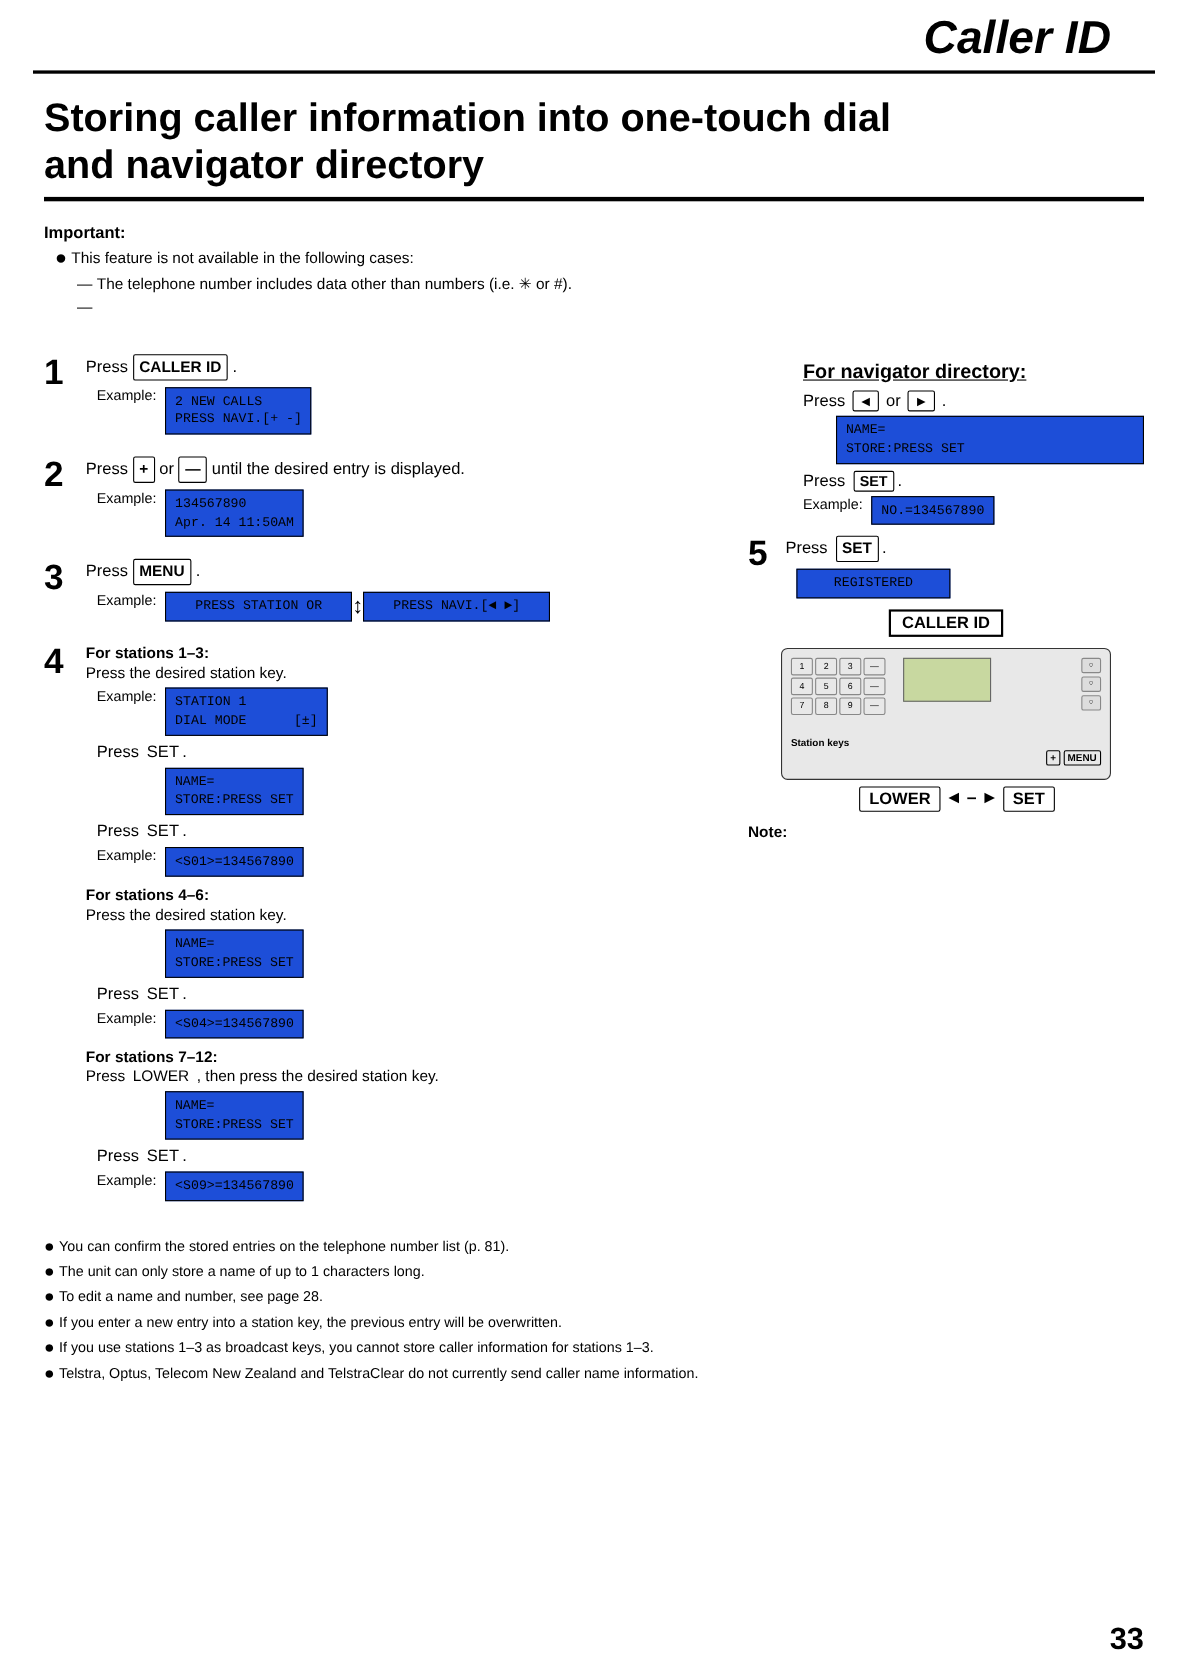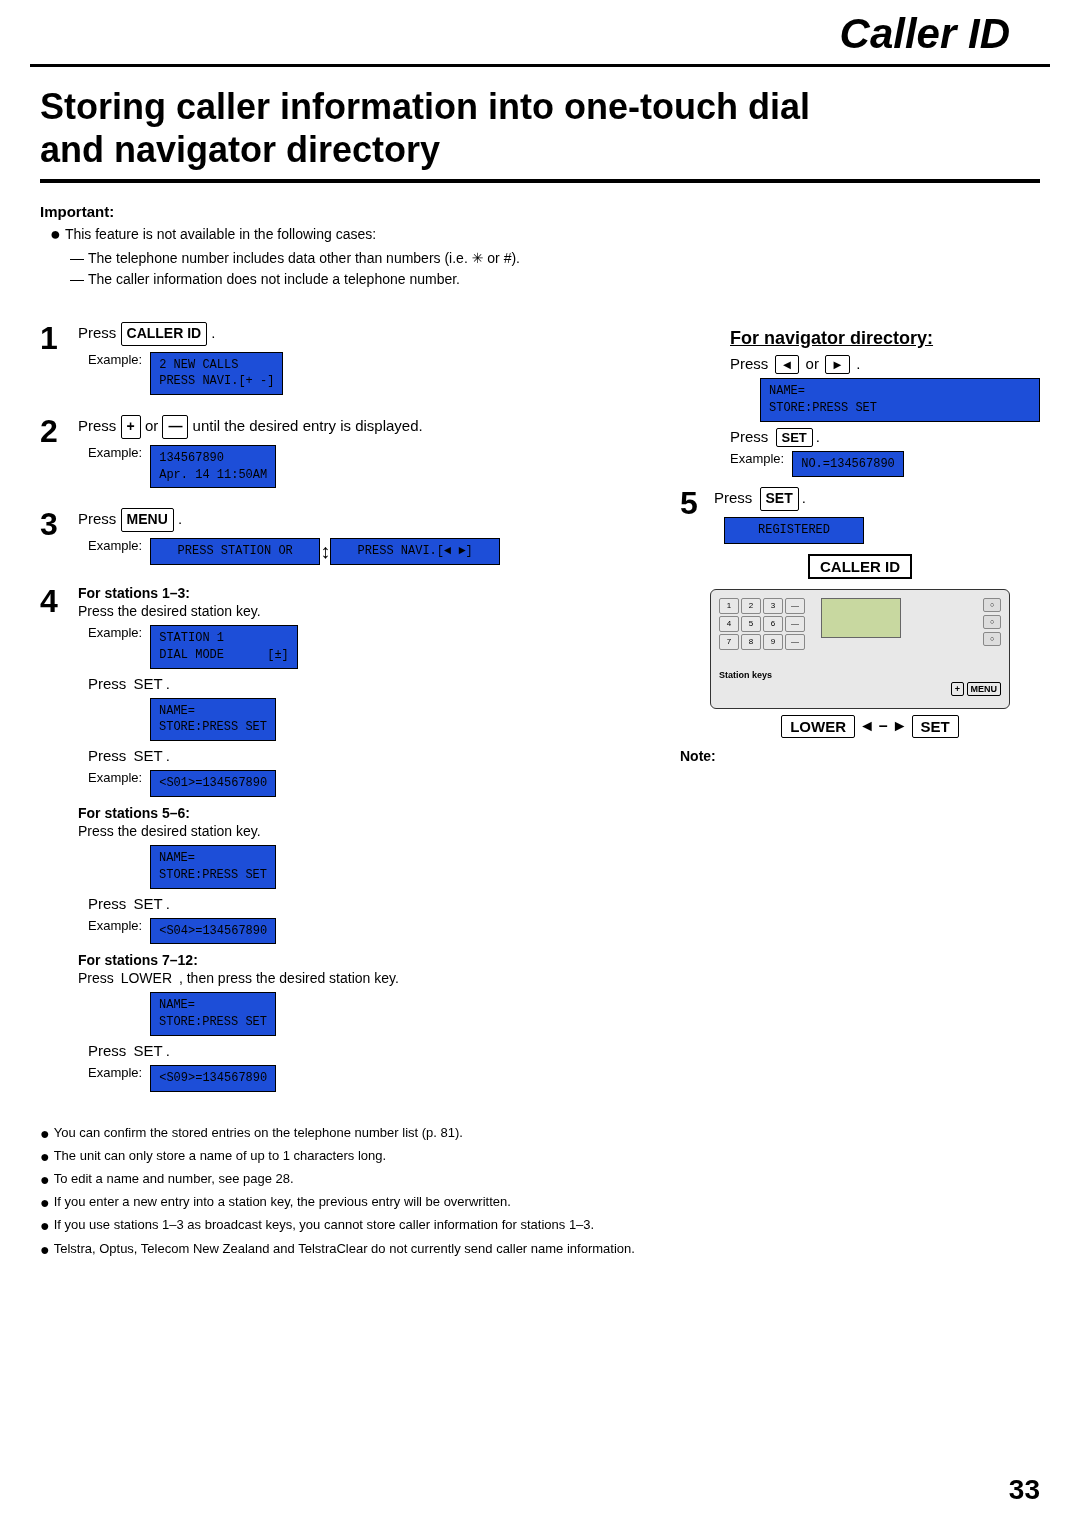--- a/index.html
+++ b/index.html
@@ -295,21 +295,20 @@
       <div class="bullet-item">
         <span class="bullet">●</span>
         <span>This feature is not available in the following cases:</span>
       </div>
       <div class="dash-item">
         <span class="dash">—</span>
         <span>The telephone number includes data other than numbers (i.e.  ✳  or #).</span>
       </div>
       <div class="dash-item">
         <span class="dash">—</span>
-        <span>The caller information does not include a telephone number.</span>
       </div>
     </div>
   </div>
 
   <div class="two-col">
 
     <div class="col-left">
 
       <div class="step">
         <div class="step-number">1</div>
@@ -389,21 +388,21 @@
               <span>Press</span>
               <span class="btn-box" style="margin: 0 3px;">SET</span>.
             </div>
             <div class="step-example">
               <span class="example-label">Example:</span>
               <div class="lcd-box">&lt;S01&gt;=134567890</div>
             </div>
           </div>
 
           <div class="sub-step">
-            <div class="station-label">For stations 5–6:</div>
+            <div class="station-label">For stations 4–6:</div>
             <div class="station-sub">Press the desired station key.</div>
             <div class="step-example">
               <span class="example-label" style="min-width:54px;"></span>
               <div class="lcd-box"><span>NAME=</span>
 <span>STORE:PRESS SET</span></div>
             </div>
             <div class="inline-set-row">
               <span>Press</span>
               <span class="btn-box" style="margin: 0 3px;">SET</span>.
             </div>

